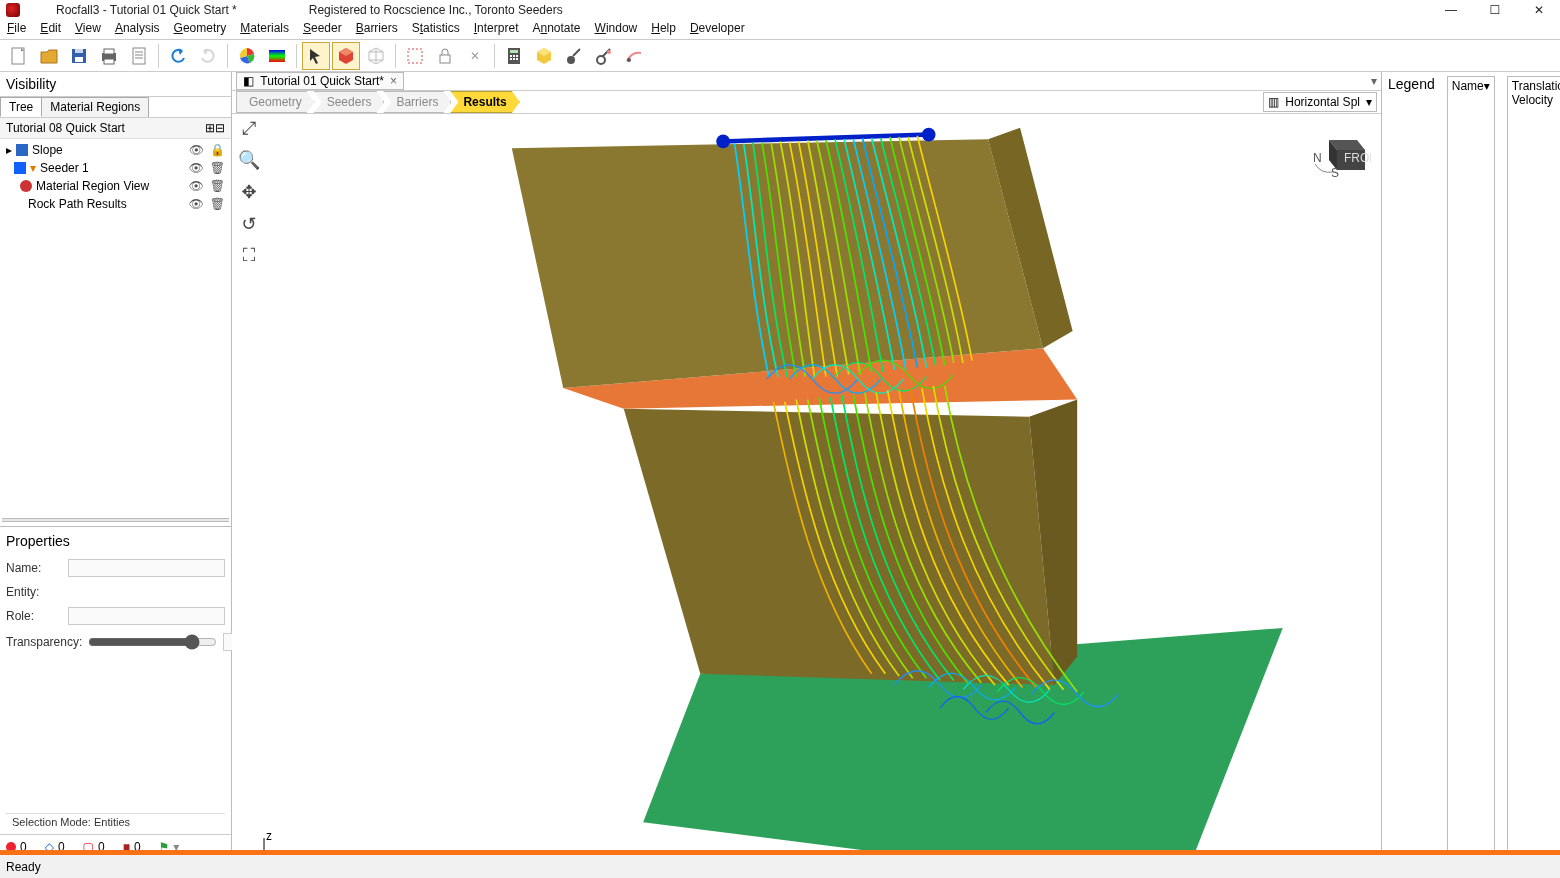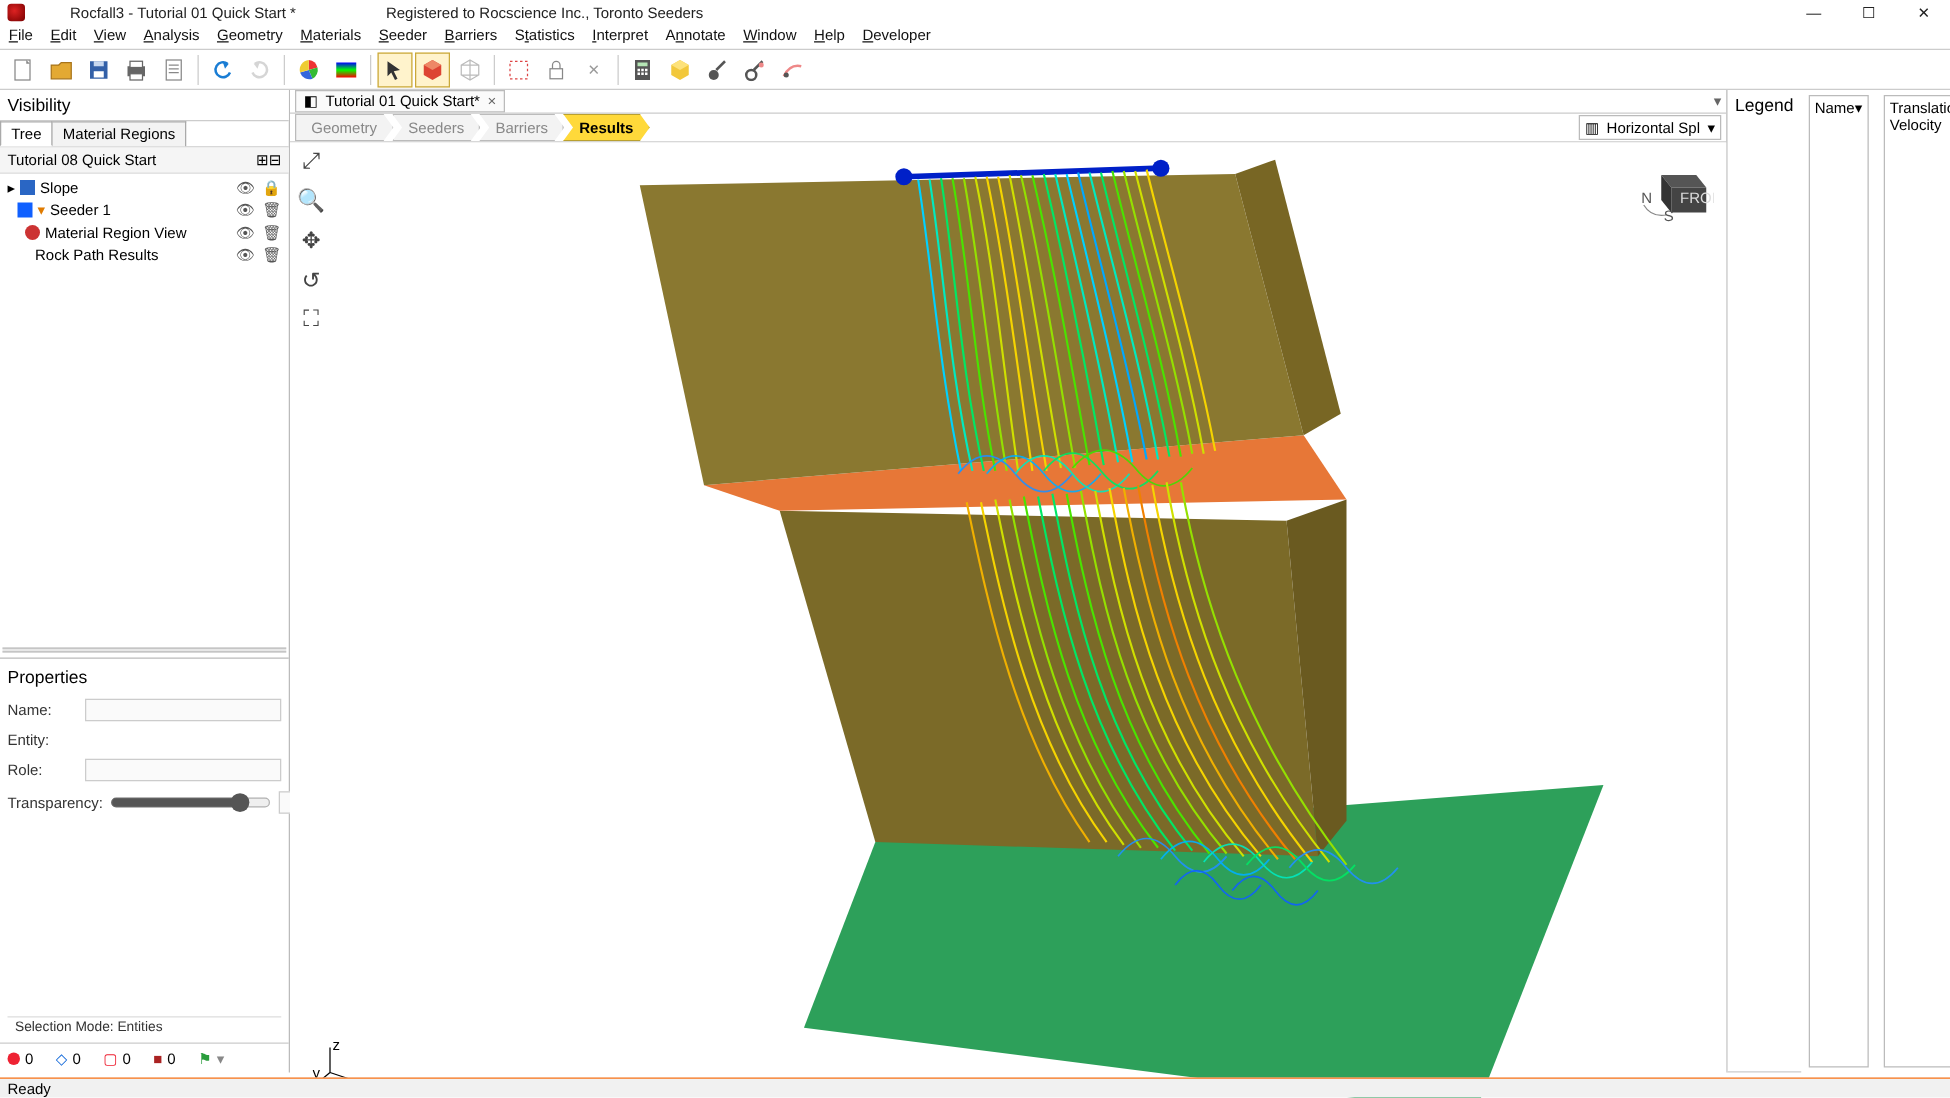--- a/index.html
+++ b/index.html
@@ -80,21 +80,21 @@
 .color-bar-wrap { flex:1; display:flex; padding:8px; gap:6px;}
 .color-bar { width:44px; height:100%; background: linear-gradient(to bottom,
   #0012ff 0%, #0063ff 10%, #00b0ff 20%, #00f2f4 30%, #00f28f 40%,
   #00e628 50%, #63e600 60%, #c8e600 70%, #ffe200 78%, #ffa200 86%,
   #ff5a00 93%, #ff1600 100%);
   border:1px solid #aaa;}
 .ticks { flex:1; position:relative;}
 .tick { position:absolute; left:0; font-size:11px; color:#222; transform:translateY(-50%);}
 
 
-.statusbar { position:absolute; bottom:0; left:0; right:0; height:16px; background:#f1f1f1; border-top:1px solid #f97316; display:flex; align-items:center; padding:0 6px; font-size:11px;text-align:center;}
+.statusbar { position:absolute; bottom:0; left:0; right:0; height:28px; background:#f1f1f1; border-top:5px solid #f97316; display:flex; align-items:center; padding:0 6px; font-size:11px;text-align:center;}
 
 
 svg { display:block; }
 </style>
 </head>
 <body>
 
 <div class="titlebar">
   <span class="app-icon"></span>
   <span class="title">Rocfall3 - Tutorial 01 Quick Start *</span>

